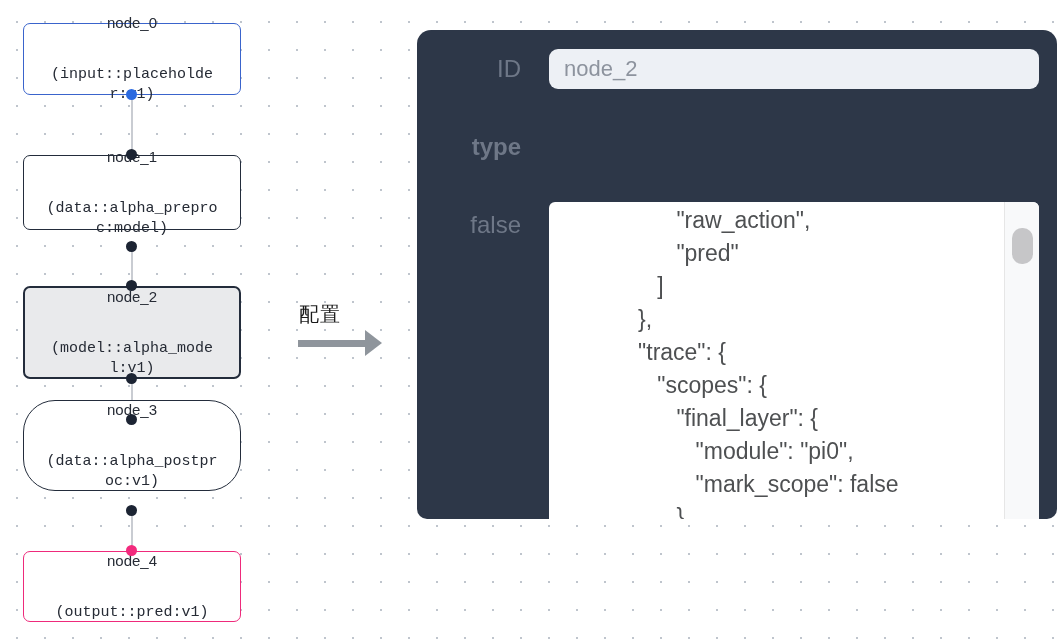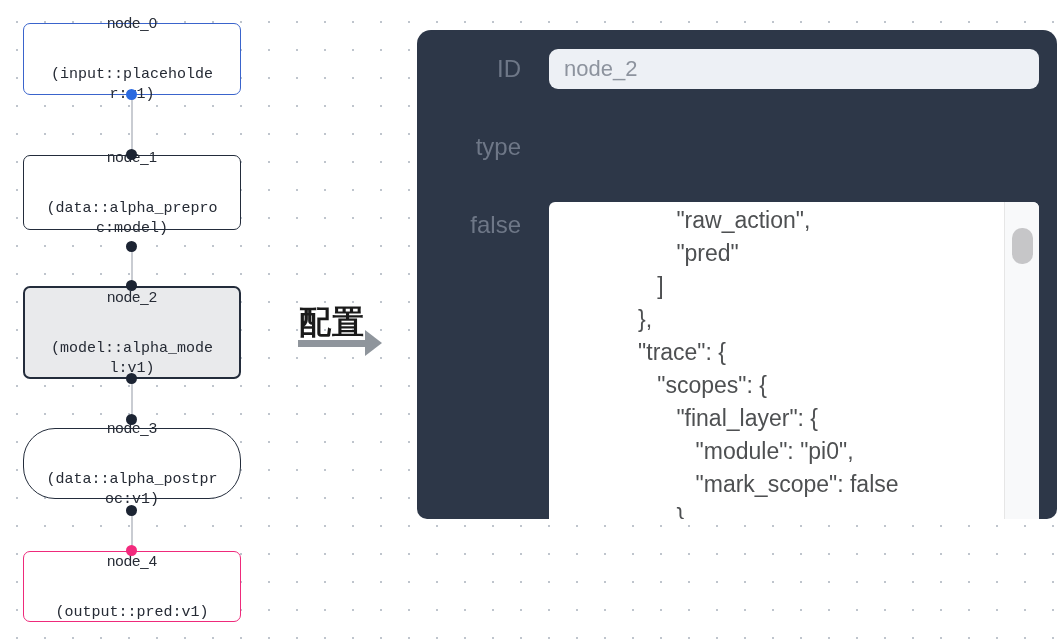--- a/index.html
+++ b/index.html
@@ -32,21 +32,21 @@
     font-size: 15px;
     line-height: 20px;
     color: #262b35;
     word-break: break-all;
     gap: 32px;
   }
   .node .node-type { word-break: break-all; font-family: Liberation Mono, monospace; }
   .n0 { top: 23px;  height: 72px; border-color: #3a64cc; }
   .n1 { top: 155px; height: 75px; }
   .n2 { top: 286px; height: 93px; border-width: 2px; background: #e9eaec; }
-  .n3 { top: 428px; height: 71px; border-radius: 32px; }
+  .n3 { top: 400px; height: 91px; border-radius: 32px; }
   .n4 { top: 551px; height: 71px; border-color: #ee2a7b; text-align: center; }
 
   .edge {
     position: absolute;
     left: 131px;
     width: 2px;
     background: #c9ccd2;
   }
   .e1 { top: 95px;  height: 60px; }
   .e2 { top: 247px; height: 39px; }
@@ -63,22 +63,22 @@
   }
   .h-blue { background: #2b6ae0; }
   .h-pink { background: #f22a7d; }
 
   
   .arrow-label {
     position: absolute;
     left: 299px;
     top: 301px;
     width: 70px;
-    font-size: 32px;
-    font-weight: 700;
+    font-size: 20px;
+    font-weight: 400;
     color: #1a1a1a;
     letter-spacing: 1px;
     white-space: nowrap;
   }
   .arrow-shaft {
     position: absolute;
     left: 298px;
     top: 340px;
     width: 68px;
     height: 7px;
@@ -109,21 +109,21 @@
   .field-label {
     position: absolute;
     left: 0;
     width: 104px;
     text-align: right;
     font-size: 24px;
     color: #6e7787;
     line-height: 30px;
   }
   .lbl-id     { top: 24px; }
-  .lbl-type   { top: 102px; }
+  .lbl-type   { top: 102px; font-weight: bold; }
   .lbl-config { top: 180px; }
 
   .text-input {
     position: absolute;
     left: 132px;
     width: 490px;
     height: 40px;
     background: #edf0f5;
     border: none;
     outline: none;

